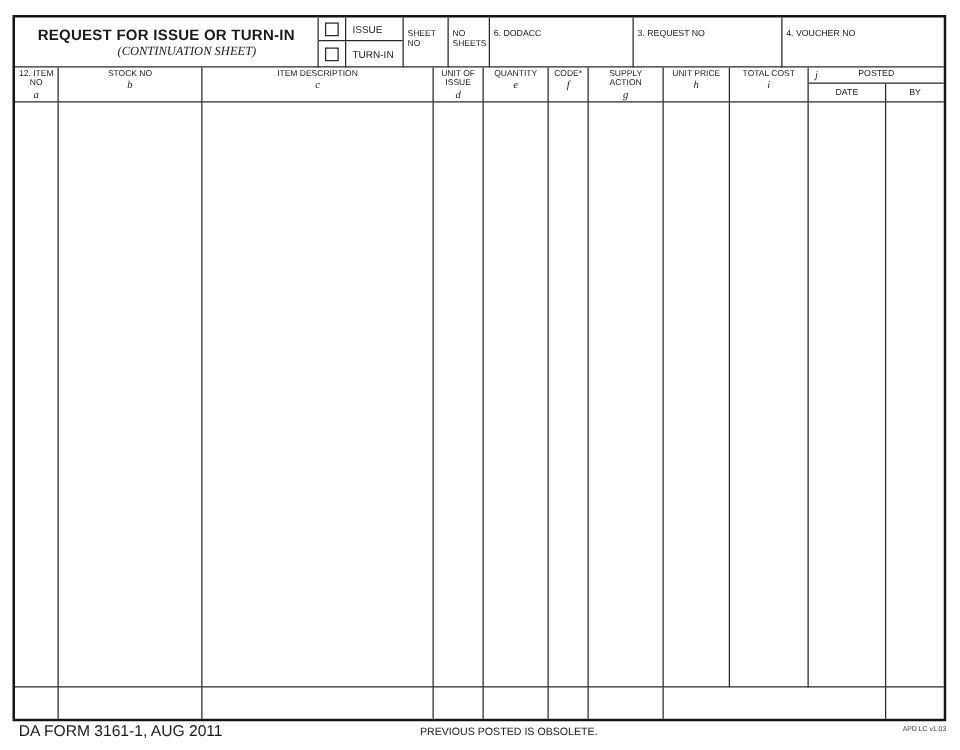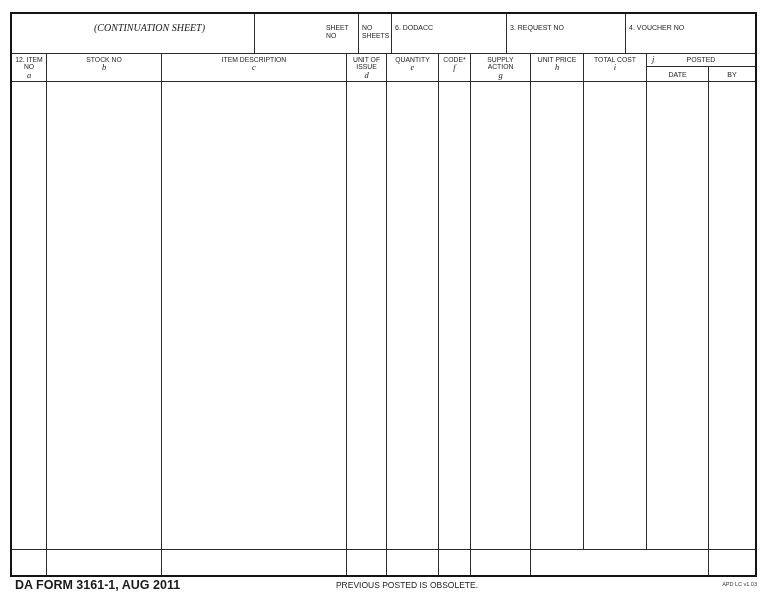--- a/index.html
+++ b/index.html
@@ -66,34 +66,49 @@
   
   .tbody { left: 0; top: 68px; width: 743px; height: 468px; }
   .bodycol { top: 0; height: 468px; }
 
   
   .total-row { left: 0; top: 536px; width: 743px; height: 25px; border-bottom: none; }
   .tcell { top: 0; height: 25px; }
   .total-merged { left: 519px; width: 116px; font-size: 8.5px; padding: 3px 0 0 5px; }
 
   
-  .footer-form-number { left: 15px; top: 578px; font-size: 12.5px; font-weight: bold; }
+  .footer-form-number { left: 15px; top: 578px; font-size: 12.5px; font-weight: normal; }
   .footer-note { left: 46px; right: 0; top: 580px; text-align: center; font-size: 8.5px; }
   .footer-version { right: 11px; top: 581px; font-size: 5.5px; color: #3a3a3a; }
 </style>
 </head>
 <body>
 
 <div class="form">
 
   <div class="abs hdr row-line">
     <div class="abs cell title-cell">
+      <div class="form-title">REQUEST FOR ISSUE OR TURN-IN</div>
       <div class="form-subtitle">(CONTINUATION SHEET)</div>
     </div>
 
+    <div class="abs cell cb-cell">
+      <div class="cb-row first">
+        <div class="cb-box-col">
+          <div class="cb-square"></div>
+        </div>
+        <div class="cb-label">ISSUE</div>
+      </div>
+      <div class="cb-row second">
+        <div class="cb-box-col">
+          <div class="cb-square"></div>
+        </div>
+        <div class="cb-label">TURN-IN</div>
+      </div>
+    </div>
 
     <div class="abs cell field-cell f-sheet-no">
       <span>SHEET
 NO</span>
     </div>
     <div class="abs cell field-cell f-no-sheets">
       <span>NO
 SHEETS</span>
     </div>
     <div class="abs cell field-cell f-dodacc">

